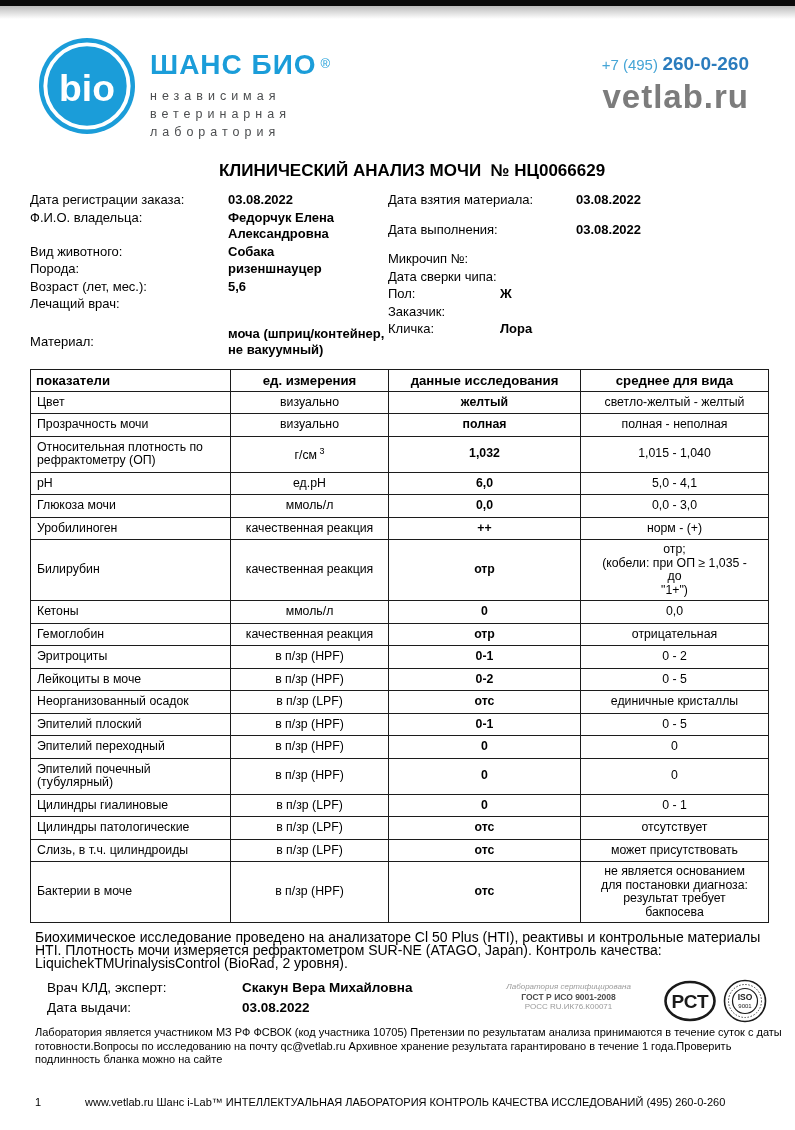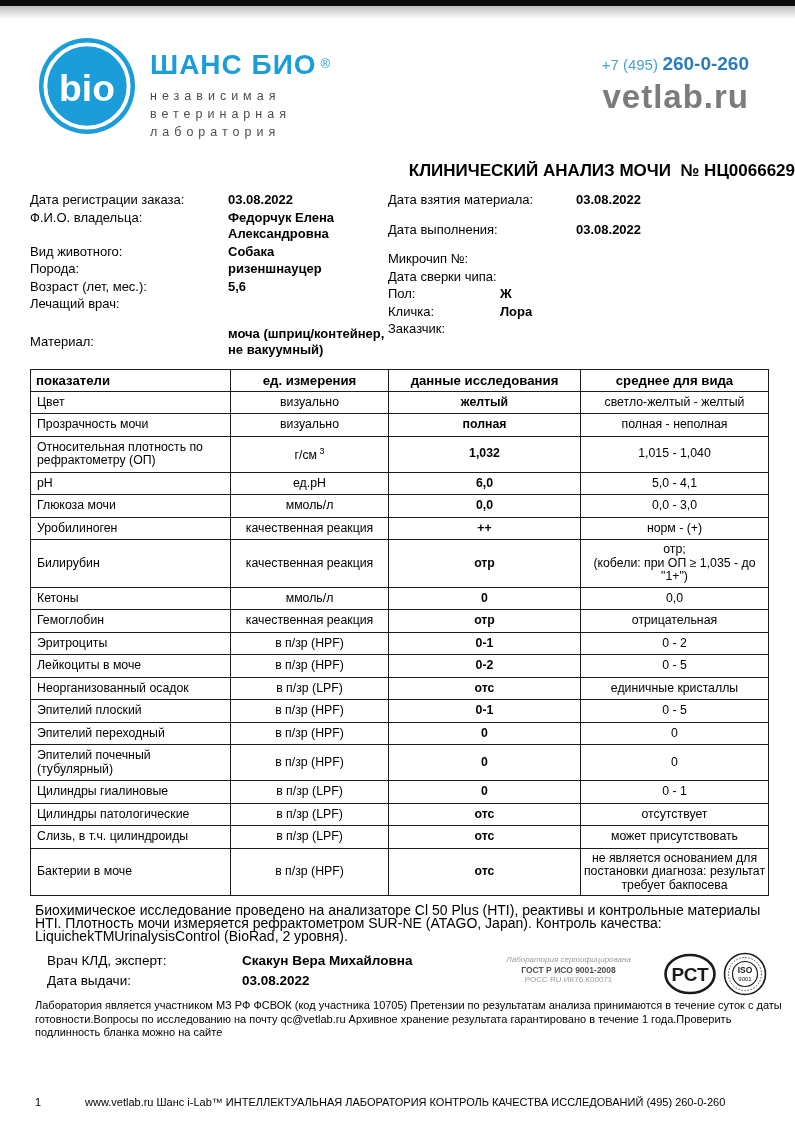--- a/index.html
+++ b/index.html
@@ -18,21 +18,21 @@
   .brand-text{margin-left:14px;padding-top:12px;}
   .brand-name{font-size:28px;font-weight:bold;color:#1b9dd9;letter-spacing:1px;line-height:30px;}
   .brand-reg{font-size:13px;vertical-align:6px;font-weight:normal;margin-left:4px;}
   .brand-sub{margin-top:7px;}
   .brand-sub div{font-size:12.5px;color:#4b4d4f;letter-spacing:5px;line-height:18px;}
   .contact{text-align:right;padding-top:16px;}
   .phone-prefix{color:#45a5d6;font-size:15px;}
   .phone-number{color:#2b7cbd;font-size:19px;font-weight:bold;}
   .website{font-size:33px;font-weight:bold;color:#7c7c7c;margin-top:5px;letter-spacing:1px;line-height:34px;}
 
-  .doc-title{text-align:right;font-weight:bold;font-size:17px;margin-top:20px;white-space:pre;padding-left:29px;}
+  .doc-title{text-align:center;font-weight:bold;font-size:17px;margin-top:20px;white-space:pre;padding-left:29px;}
 
   
   .info{display:flex;padding:0 30px;margin-top:11px;font-size:13px;}
   .info-left{width:358px;}
   .info-right{flex:1;}
   .info-row{display:flex;line-height:16.5px;margin-bottom:1px;align-items:flex-start;}
   .info-row .lbl{flex:none;}
   .info-left .info-row .lbl{width:198px;}
   .info-right .info-row .lbl{width:112px;}
   .info-right .info-row.wide .lbl{width:188px;}
@@ -45,21 +45,21 @@
   
   table.results{border-collapse:collapse;table-layout:fixed;margin:9px 28px 0 30px;width:738px;}
   table.results col.c1{width:200px;} table.results col.c2{width:158px;}
   table.results col.c3{width:192px;} table.results col.c4{width:188px;}
   table.results th,table.results td{border:1.6px solid #1c1c1c;vertical-align:middle;}
   table.results th{font-size:13.2px;padding:3px 5px;text-align:center;}
   table.results th:first-child{text-align:left;margin-top:36px;}
   table.results td{font-size:12.3px;line-height:13.5px;padding:4px 6px;text-align:center;}
   table.results td.param{text-align:left;}
   table.results td.value{font-weight:bold;}
-  table.results td.norm{white-space:pre-line;padding:3px 2px;}
+  table.results td.norm{white-space:pre-line;padding:3px 16px;}
   sup.u3{font-size:9px;}
 
   
   .footnote{margin:8px 28px 0 35px;font-size:14px;line-height:13px;}
   .expert{display:flex;padding:0 28px 0 47px;margin-top:9px;align-items:flex-start;}
   .expert-left{width:440px;font-size:13.5px;}
   .expert-row{display:flex;line-height:17px;margin-bottom:3px;}
   .expert-row .lbl{width:195px;flex:none;}
   .expert-row .val{font-weight:bold;}
   .cert{width:170px;text-align:center;font-size:8px;line-height:10px;color:#9a9a9a;padding-top:3px;}
@@ -163,27 +163,27 @@
     <span class="lbl">Дата сверки чипа:</span>
     <span class="val"></span>
   </div>
 
   <div class="info-row">
     <span class="lbl">Пол:</span>
     <span class="val">Ж</span>
   </div>
 
   <div class="info-row">
+    <span class="lbl">Заказчик:</span>
+    <span class="val"></span>
+  </div>
+
+  <div class="info-row">
     <span class="lbl">Кличка:</span>
     <span class="val">Лора</span>
-  </div>
-
-  <div class="info-row">
-    <span class="lbl">Заказчик:</span>
-    <span class="val"></span>
   </div>
 </div>
 </div>
 
 <table class="results">
   <colgroup>
       <col class="c1">
       <col class="c2">
       <col class="c3">
       <col class="c4">

